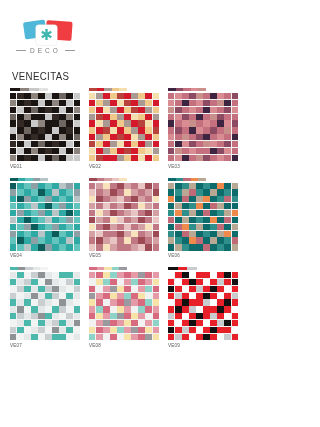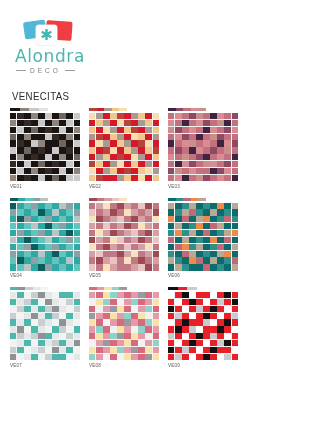--- a/index.html
+++ b/index.html
@@ -130,21 +130,20 @@
 <body>
 
 <div class="header">
   <div class="logo-wrap">
     <div class="logo-mark">
       <span class="card card-blue"></span>
       <span class="card card-red"></span>
       <span class="card card-white"></span>
       <span class="snow">✱</span>
     </div>
-    <div class="logo-name">Alondra</div>
     <div class="logo-sub">
       <span class="rule"></span>
       <span class="sub-text">DECO</span>
       <span class="rule"></span>
     </div>
   </div>
 </div>
 
 <div class="section-title">VENECITAS</div>
 

